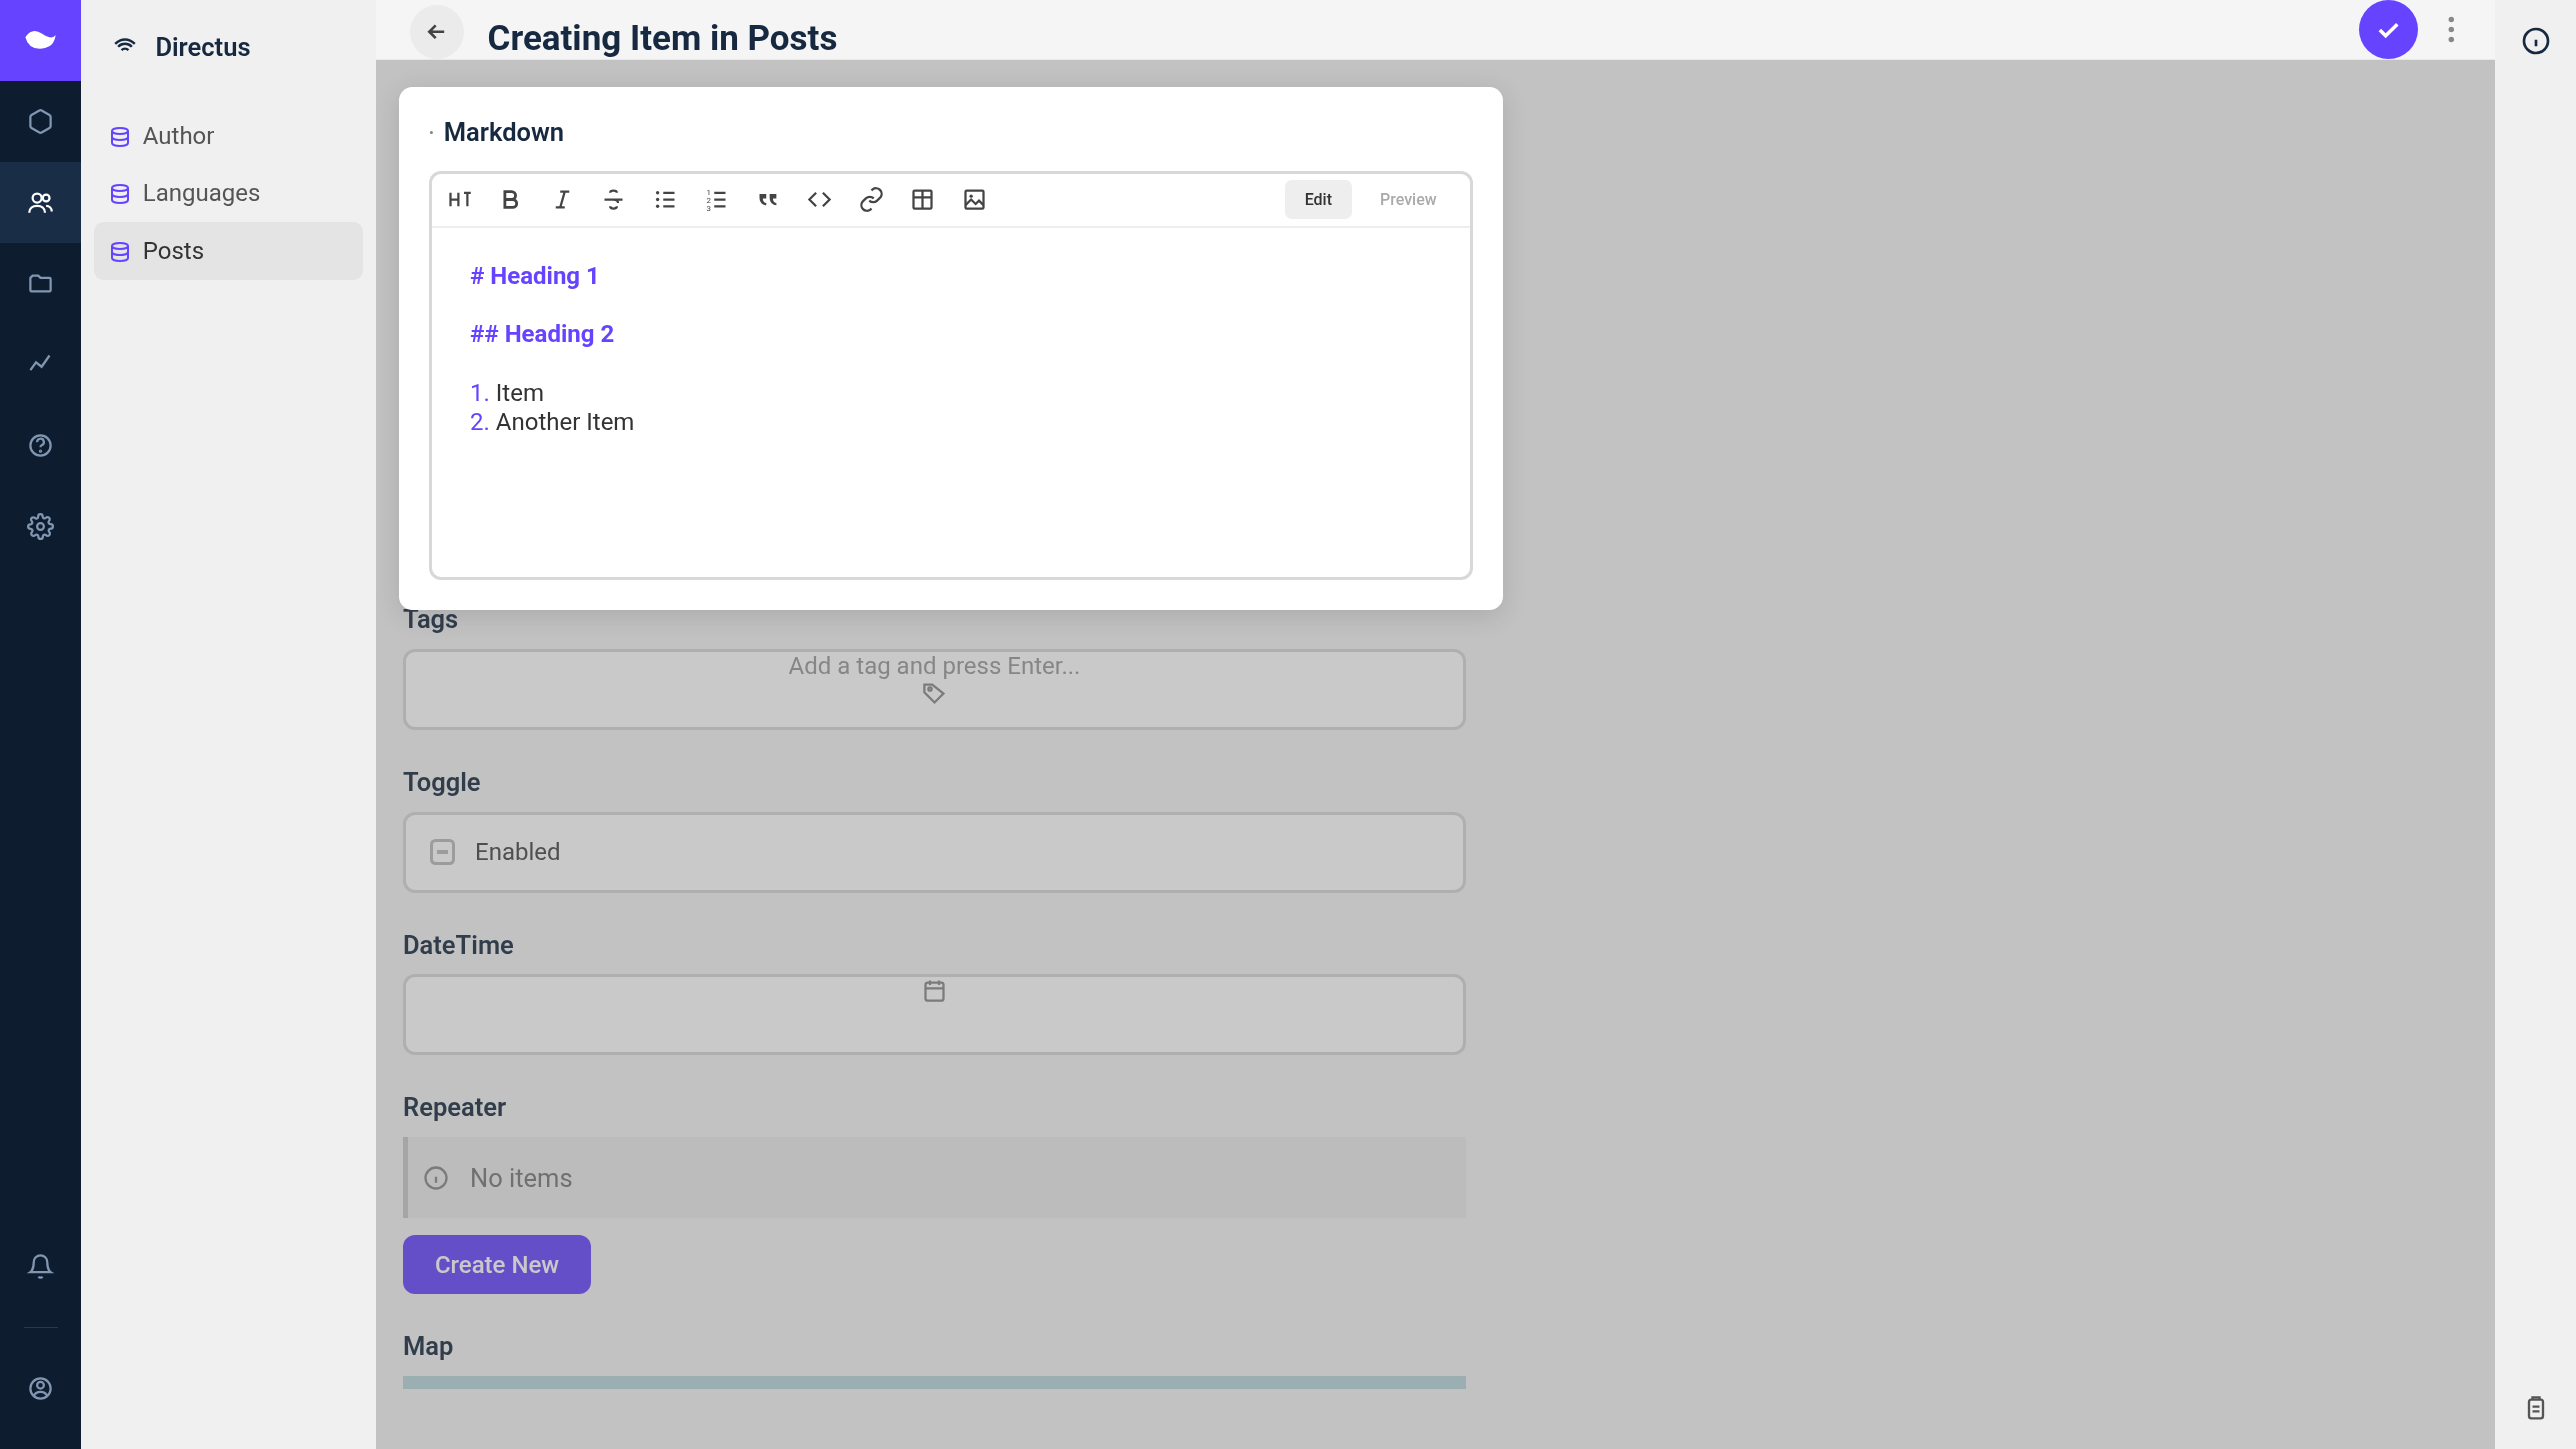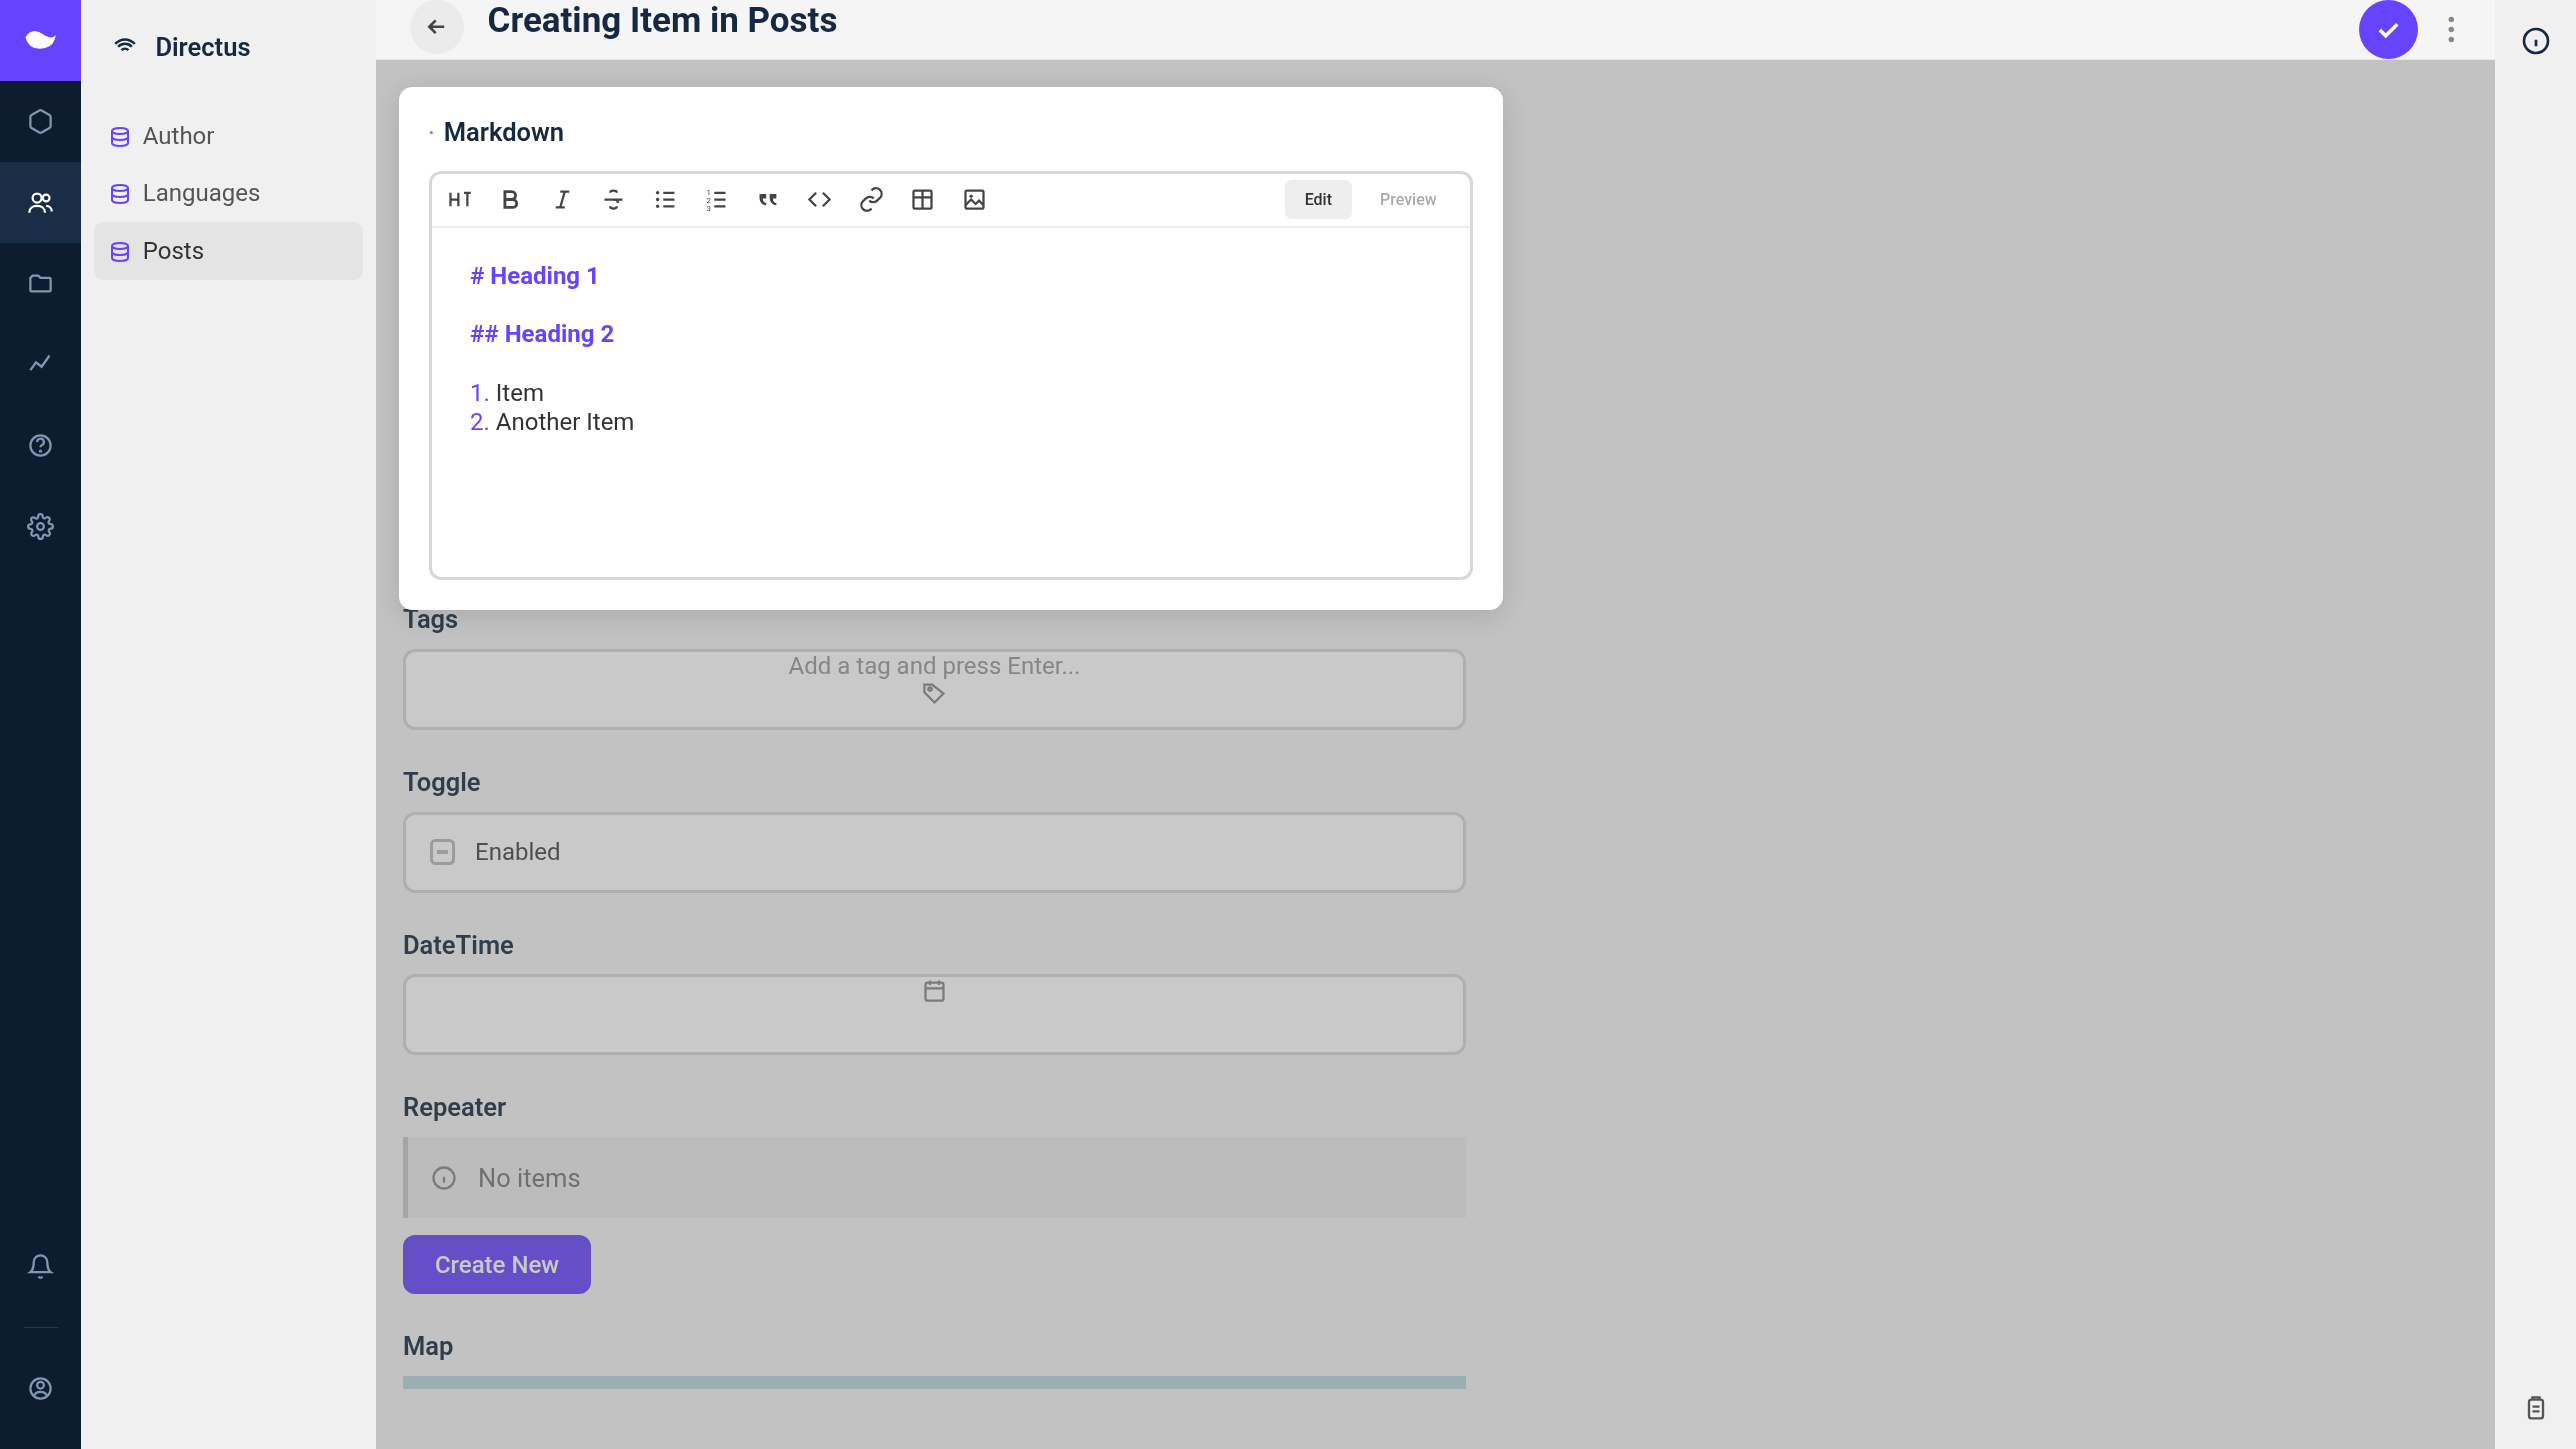--- a/index.html
+++ b/index.html
@@ -17,21 +17,21 @@
     .sidebar-header { height: 81px; display: flex; align-items: center; gap: 13.4px; padding: 0 27px; }
     .sidebar-header svg { width: 34px; height: 23.5px; color: #172940; }
     .sidebar-title { font-size: 25.5px; font-weight: 600; color: #172940; }
     .sidebar-list { padding: 20px 13.4px; }
     .sidebar-list-item { display: flex; align-items: flex-end; gap: 11px; padding: 14.8px 13.4px; border-radius: 9.4px; cursor: pointer; }
     .sidebar-list-item.active { background: #e4e4e4; }
     .sidebar-list-item svg { width: 24px; height: 24px; color: #6644ff; }
     .sidebar-list-item span { font-size: 24px; color: #555; }
     .sidebar-list-item.active span { color: #333; }
     .main { flex: 1; display: flex; flex-direction: column; }
-    .header { height: 81px; display: flex; align-items: flex-start; padding: 0 34px; gap: 23.5px; border-bottom: 1.3px solid #e8e8e8; }
+    .header { height: 81px; display: flex; align-items: flex-end; padding: 0 34px; gap: 23.5px; border-bottom: 1.3px solid #e8e8e8; }
     .back-btn { width: 54px; height: 54px; border-radius: 50%; background: #ebebeb; display: flex; align-items: center; justify-content: center; cursor: pointer; }
     .back-btn svg { width: 25.5px; height: 25.5px; color: #444; }
     .page-title { font-size: 35px; font-weight: 700; color: #172940; flex: 1; }
     .save-btn { width: 59px; height: 59px; border-radius: 50%; background: #6644ff; display: flex; align-items: center; justify-content: center; cursor: pointer; }
     .save-btn svg { width: 28px; height: 28px; color: #fff; }
     .more-btn { width: 20px; height: 59px; display: flex; align-items: center; justify-content: center; cursor: pointer; color: #888; }
     .more-btn svg { width: 6.7px; height: 27px; }
     .content { flex: 1; padding: 27px; position: relative; }
     .right-rail { width: 81px; background: #f0f0f0; display: flex; flex-direction: column; }
     .info-btn { width: 81px; height: 81px; display: flex; align-items: center; justify-content: center; color: #172940; cursor: pointer; }
@@ -41,21 +41,21 @@
     .overlay { position: absolute; inset: 0; background: rgba(100,100,100,0.35); z-index: 5; }
     .field-group { margin-bottom: 37px; }
     .field-label { font-size: 25.5px; font-weight: 600; color: #172940; margin-bottom: 14.8px; }
     .input-box { width: 1063px; min-height: 81px; background: #fff; border: 3.4px solid #d8d8d8; border-radius: 12px; display: flex; align-items: center; padding: 0 23.5px; font-size: 24px; color: #999; }
     .input-box.with-icon { justify-content: flex-start; flex-direction: column; }
     .input-box svg { width: 27px; height: 27px; color: #888; }
     .toggle-box { width: 1063px; height: 81px; background: #fff; border: 3.4px solid #d8d8d8; border-radius: 12px; display: flex; align-items: center; padding: 0 23.5px; gap: 20px; }
     .checkbox { width: 25.5px; height: 25.5px; border: 3.4px solid #bbb; border-radius: 5.4px; display: flex; align-items: center; justify-content: center; position: relative; }
     .checkbox::after { content: ''; width: 10.7px; height: 3.4px; background: #bbb; }
     .toggle-box span { font-size: 24px; color: #444; }
-    .repeater-box { width: 1063px; height: 81px; background: #ececec; border-left: 5.4px solid #c8c8c8; display: flex; align-items: center; padding: 0 22px; gap: 20px; }
+    .repeater-box { width: 1063px; height: 81px; background: #ececec; border-left: 5.4px solid #c8c8c8; display: flex; align-items: center; padding: 0 14px; gap: 20px; }
     .repeater-box svg { width: 28px; height: 28px; color: #888; }
     .repeater-box span { font-size: 25.5px; color: #777; }
     .create-btn { width: 188px; height: 59px; background: #6644ff; color: #fff; border-radius: 12px; display: flex; align-items: center; justify-content: center; font-size: 24px; font-weight: 500; cursor: pointer; margin-top: 17px; }
     .map-box { width: 1063px; height: 13.4px; background: #b8d8dc; margin-top: 14.8px; }
     
     .markdown-panel { position: absolute; top: 27px; left: 23px; width: 1104px; background: #fff; border-radius: 13.4px; box-shadow: 0 5.4px 27px rgba(0,0,0,0.12); z-index: 10; padding: 30px; }
     .markdown-label { font-size: 25.5px; font-weight: 600; color: #172940; position: relative; display: flex; align-items: center; }
     .markdown-label::before { content: '•'; color: #888; font-size: 13.4px; margin-right: 10px; }
     .editor-frame { border: 3.4px solid #d8d8d8; border-radius: 12px; margin-top: 23.5px; overflow: hidden; }
     .toolbar { height: 54px; display: flex; align-items: center; padding: 0 13.4px; gap: 23.5px; border-bottom: 2px solid #eee; }

